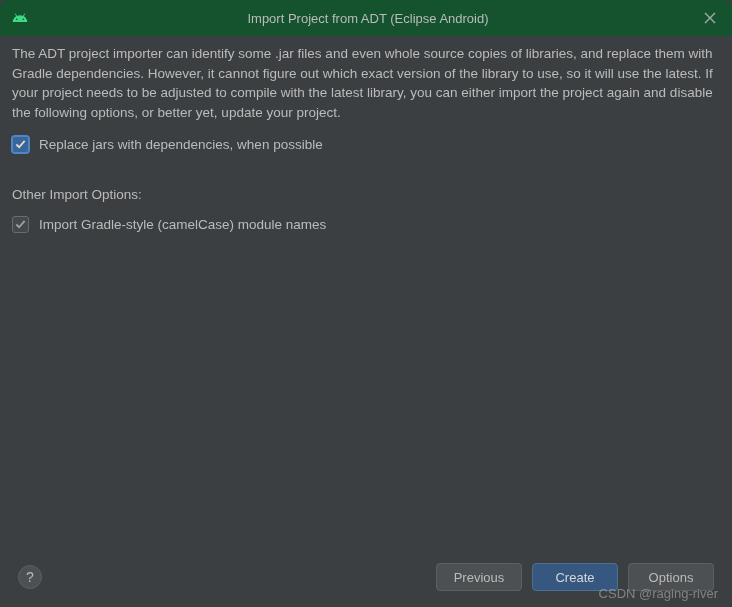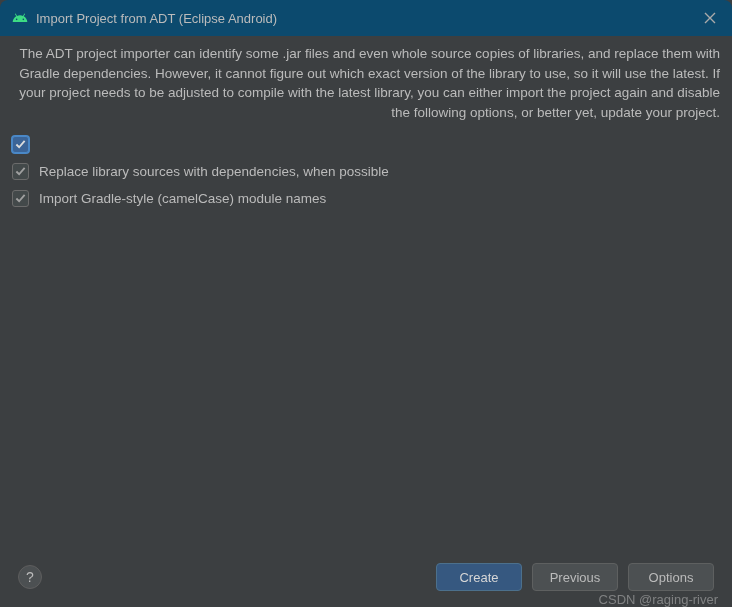--- a/index.html
+++ b/index.html
@@ -12,33 +12,33 @@
     color: #bbbbbb;
     overflow: hidden;
     position: relative;
     border-radius: 8px;
   }
   .titlebar {
     display: flex;
     align-items: center;
     height: 36px;
     padding: 1px 12px;
-    background: #0c4a6e;
+    background: #14532d;
+    text-align: center;
   }
   .titlebar .icon { width: 16px; height: 16px; margin-right: 8px; }
   .titlebar .title { flex: 1; color: #bbbbbb; font-size: 13px; }
   .titlebar .close {
     width: 20px; height: 20px;
     display: flex; align-items: center; justify-content: center;
     color: #aaaaaa; cursor: pointer;
   }
 
   .content {
     padding: 8px 12px 0 12px;
-    text-align: right;
   }
   .desc {
     color: #bbbbbb;
     font-size: 13.5px;
     line-height: 1.45;
     margin-bottom: 14px;
   }
   .checkbox-row {
     display: flex;
     align-items: center;
@@ -104,21 +104,21 @@
     padding: 0 16px;
   }
   .btn.primary {
     background: #365880;
     border: 1px solid #4c708c;
     color: #d6d6d6;
   }
   .watermark {
     position: absolute;
     right: 14px;
-    bottom: 0;
+    bottom: 6px;
     color: rgba(210,210,210,0.45);
     font-size: 13px;
     pointer-events: none;
   }
 </style>
 </head>
 <body>
 
 <div class="titlebar">
   <span class="icon">
@@ -136,45 +136,39 @@
 
 <div class="content">
   <div class="desc">The ADT project importer can identify some .jar files and even whole source copies of libraries, and replace them with Gradle dependencies. However, it cannot figure out which exact version of the library to use, so it will use the latest. If your project needs to be adjusted to compile with the latest library, you can either import the project again and disable the following options, or better yet, update your project.</div>
 
   <div class="checkbox-row">
     <span class="checkbox focused">
       <svg viewBox="0 0 12 12">
           <path d="M1.5 6 L4.5 9 L10.5 2" stroke="#dcdcdc" stroke-width="2" fill="none"></path>
         </svg>
     </span>
+    <span class="checkbox-label">Replace jars with dependencies, when possible</span>
   </div>
 
-  <div class="checkbox-row">
-    <span class="checkbox">
-      <svg viewBox="0 0 12 12">
-          <path d="M1.5 6 L4.5 9 L10.5 2" stroke="#a0a0a0" stroke-width="2" fill="none"></path>
-        </svg>
-    </span>
-    <span class="checkbox-label">Replace library sources with dependencies, when possible</span>
-  </div>
 
+  <div class="section-label">Other Import Options:</div>
 
   <div class="checkbox-row">
     <span class="checkbox">
       <svg viewBox="0 0 12 12">
           <path d="M1.5 6 L4.5 9 L10.5 2" stroke="#a0a0a0" stroke-width="2" fill="none"></path>
         </svg>
     </span>
     <span class="checkbox-label">Import Gradle-style (camelCase) module names</span>
   </div>
 </div>
 
 <div class="footer">
   <div class="help-btn">
     <span>?</span>
   </div>
   <div class="spacer"></div>
+  <button class="btn">Previous</button>
   <button class="btn primary">Create</button>
-  <button class="btn">Previous</button>
   <button class="btn">Options</button>
 </div>
 
 <div class="watermark">CSDN @raging-river</div>
 
 </body></html>

